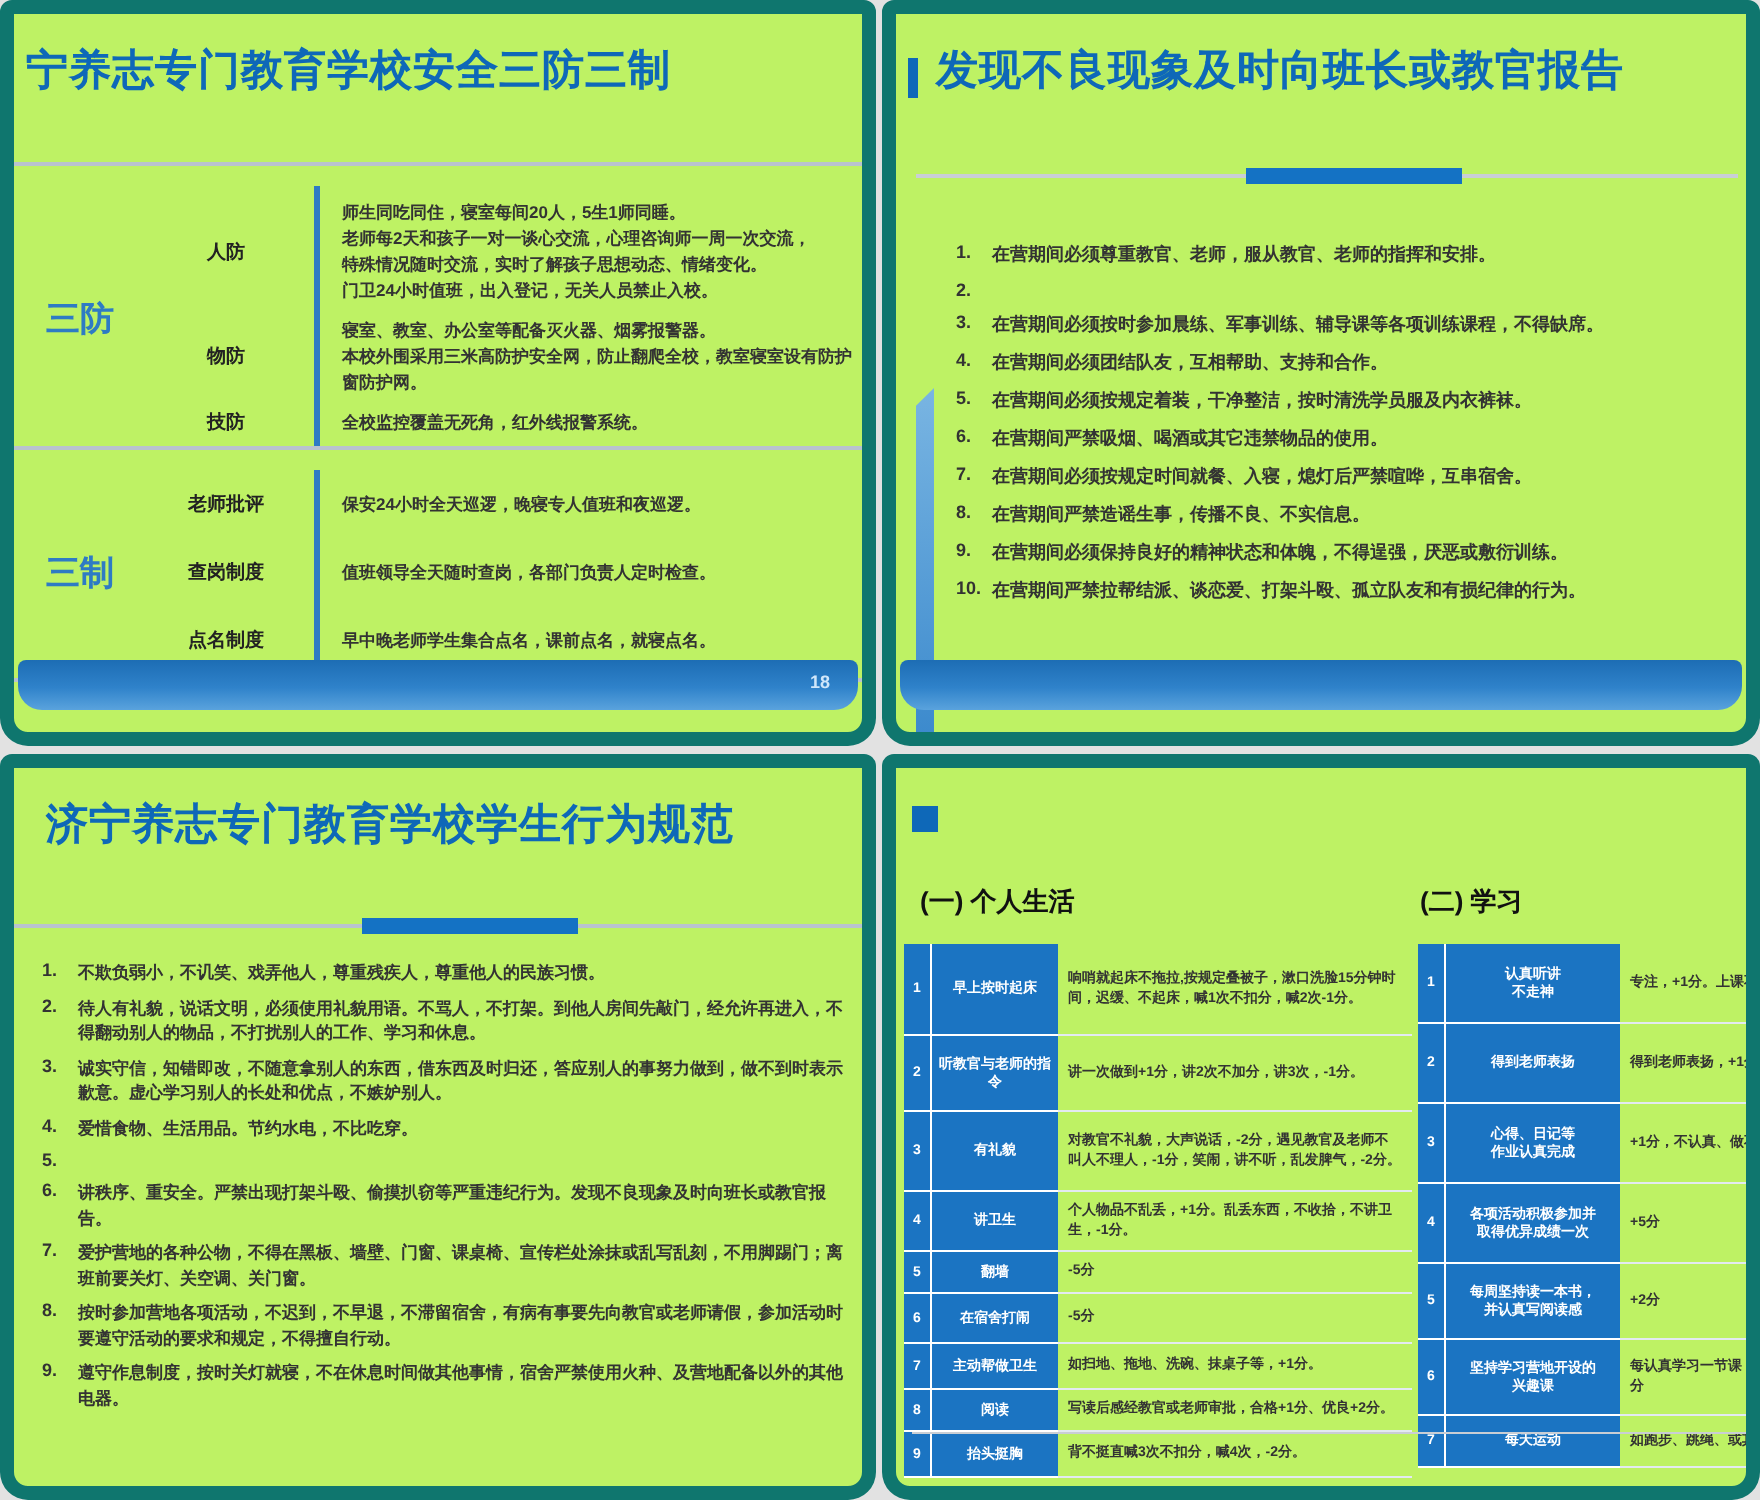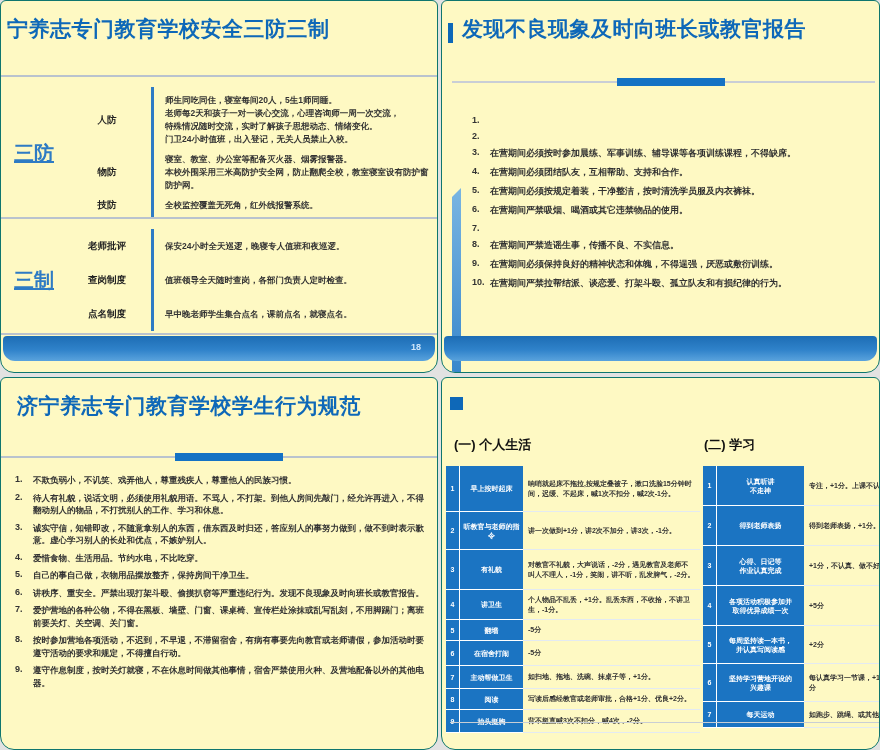--- a/index.html
+++ b/index.html
@@ -1,42 +1,42 @@
 <!DOCTYPE html>
 <html><head>
 <meta charset="utf-8">
 <style>
   * { margin:0; padding:0; box-sizing:border-box; }
   html,body { background:#e7e7e7; }
   body { font-family:"Liberation Sans","DejaVu Sans",sans-serif; }
   .canvas { position:relative; width:880px; height:750px; background:#e2e2e2; overflow:hidden; }
 
-  .slide { position:absolute; background:#fef9c3; overflow:hidden;
-           border:1px solid #0f766e; border-radius:6px 6px 14px 14px; }
+  .slide { position:absolute; background:#bef264; overflow:hidden;
+           border:7px solid #0f766e; border-radius:6px 6px 14px 14px; }
   #slide-safety    { left:0;   top:0;   width:438px; height:373px; }
   #slide-discipline{ left:441px; top:0; width:439px; height:373px; }
   #slide-behavior  { left:0;   top:377px; width:438px; height:373px; }
   #slide-quant     { left:441px; top:377px; width:439px; height:373px; }
 
   .slide-title { position:absolute; color:#0e68b8; font-weight:700; font-size:21px; letter-spacing:0.5px; white-space:nowrap; }
   .vbar { position:absolute; width:5px; height:20px; background:#0e68b8; }
   .sqbullet { position:absolute; width:13px; height:13px; background:#0e68b8; }
 
   .hr { position:absolute; height:2px; background:#b9c3ce; left:0; right:0; }
   .accent-bar { position:absolute; width:108px; height:8px; background:#1472c4; }
 
   .bottombar { position:absolute; left:2px; right:2px; bottom:11px; height:25px;
                border-radius:4px 4px 12px 12px;
                background:linear-gradient(180deg,#1d6db4 0%,#2f82ca 55%,#5aa3dd 100%); }
   .pagenum { position:absolute; right:14px; top:6px; color:#cfe6fa; font-size:9px; font-weight:700; }
 
   
   .s1-sec { position:absolute; left:4px; right:4px; display:flex; }
   .s1-group { width:58px; display:flex; align-items:center; justify-content:center;
-              color:#2e7bc4; font-weight:800; font-size:20px; flex-shrink:0;text-decoration:underline; }
+              color:#2e7bc4; font-weight:800; font-size:17px; flex-shrink:0; }
   .s1-body { flex:1; position:relative; padding:2px 0; }
   .s1-body::before { content:''; position:absolute; left:88px; top:2px; bottom:2px; width:2.5px; background:#2e7bc4; }
   .s1-row { display:flex; align-items:center; margin:7px 0; }
   .s1-label { width:88px; flex-shrink:0; text-align:center; font-size:9.5px; font-weight:700; color:#222; }
   .s1-desc { padding-left:14px; font-size:8.5px; line-height:13px; color:#333; font-weight:600; white-space:pre-line; }
   .s1-sec2 .s1-row { margin:0; height:34px; }
 
   
   .rule-list { position:absolute; }
   .rule-item { display:flex; margin-bottom:6px; }
@@ -122,20 +122,21 @@
     <span class="vbar" style="left:6px; top:22px;"></span>
     <div class="slide-title" style="left:20px; top:14px;">发现不良现象及时向班长或教官报告</div>
 
     <div class="content-box" style="left:10px; right:4px; top:80px; bottom:36px;">
       <div class="accent-bar" style="left:165px; top:-5px;"></div>
       <div class="wedge" style="top:105px; height:222px;"></div>
 
       <div class="rule-list" style="left:20px; right:8px; top:32px;">
         <div class="rule-item">
             <span class="rnum">1.</span>
+            <span class="rtxt">在营期间必须尊重教官、老师，服从教官、老师的指挥和安排。</span>
           </div>
         <div class="rule-item">
             <span class="rnum">2.</span>
           </div>
         <div class="rule-item">
             <span class="rnum">3.</span>
             <span class="rtxt">在营期间必须按时参加晨练、军事训练、辅导课等各项训练课程，不得缺席。</span>
           </div>
         <div class="rule-item">
             <span class="rnum">4.</span>
@@ -144,20 +145,21 @@
         <div class="rule-item">
             <span class="rnum">5.</span>
             <span class="rtxt">在营期间必须按规定着装，干净整洁，按时清洗学员服及内衣裤袜。</span>
           </div>
         <div class="rule-item">
             <span class="rnum">6.</span>
             <span class="rtxt">在营期间严禁吸烟、喝酒或其它违禁物品的使用。</span>
           </div>
         <div class="rule-item">
             <span class="rnum">7.</span>
+            <span class="rtxt">在营期间必须按规定时间就餐、入寝，熄灯后严禁喧哗，互串宿舍。</span>
           </div>
         <div class="rule-item">
             <span class="rnum">8.</span>
             <span class="rtxt">在营期间严禁造谣生事，传播不良、不实信息。</span>
           </div>
         <div class="rule-item">
             <span class="rnum">9.</span>
             <span class="rtxt">在营期间必须保持良好的精神状态和体魄，不得逞强，厌恶或敷衍训练。</span>
           </div>
         <div class="rule-item">
@@ -187,21 +189,20 @@
       <div class="rule-item" style="margin-bottom:5px">
           <span class="rnum">3.</span>
           <span class="rtxt" style="font-size:8.5px;line-height:12.5px">诚实守信，知错即改，不随意拿别人的东西，借东西及时归还，答应别人的事努力做到，做不到时表示歉意。虚心学习别人的长处和优点，不嫉妒别人。</span>
         </div>
       <div class="rule-item" style="margin-bottom:5px">
           <span class="rnum">4.</span>
           <span class="rtxt" style="font-size:8.5px;line-height:12.5px">爱惜食物、生活用品。节约水电，不比吃穿。</span>
         </div>
       <div class="rule-item" style="margin-bottom:5px">
           <span class="rnum">5.</span>
-          <span class="rtxt" style="font-size:8.5px;line-height:12.5px">自己的事自己做，衣物用品摆放整齐，保持房间干净卫生。</span>
         </div>
       <div class="rule-item" style="margin-bottom:5px">
           <span class="rnum">6.</span>
           <span class="rtxt" style="font-size:8.5px;line-height:12.5px">讲秩序、重安全。严禁出现打架斗殴、偷摸扒窃等严重违纪行为。发现不良现象及时向班长或教官报告。</span>
         </div>
       <div class="rule-item" style="margin-bottom:5px">
           <span class="rnum">7.</span>
           <span class="rtxt" style="font-size:8.5px;line-height:12.5px">爱护营地的各种公物，不得在黑板、墙壁、门窗、课桌椅、宣传栏处涂抹或乱写乱刻，不用脚踢门；离班前要关灯、关空调、关门窗。</span>
         </div>
       <div class="rule-item" style="margin-bottom:5px">

